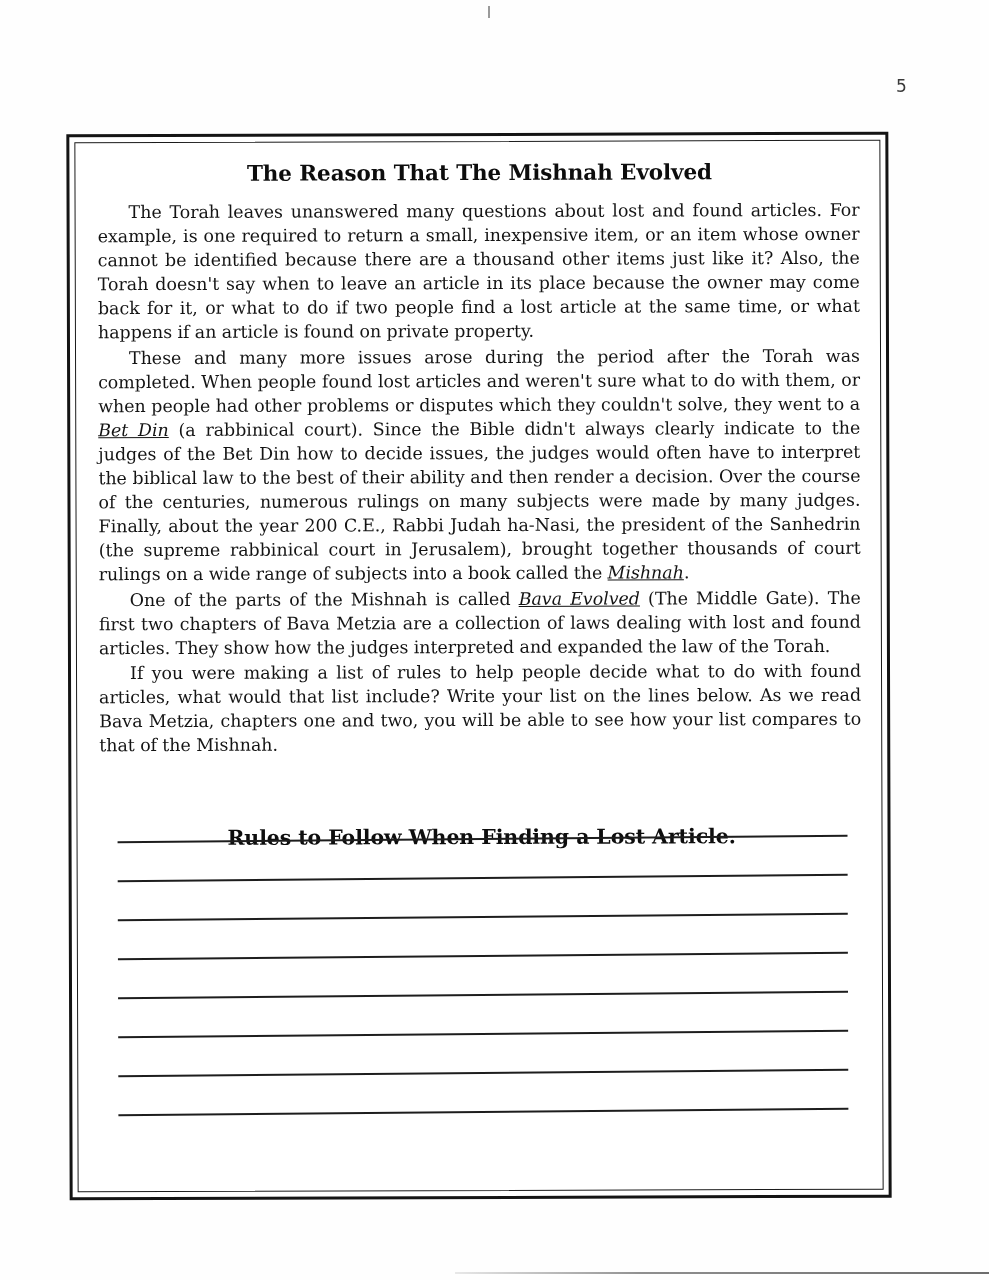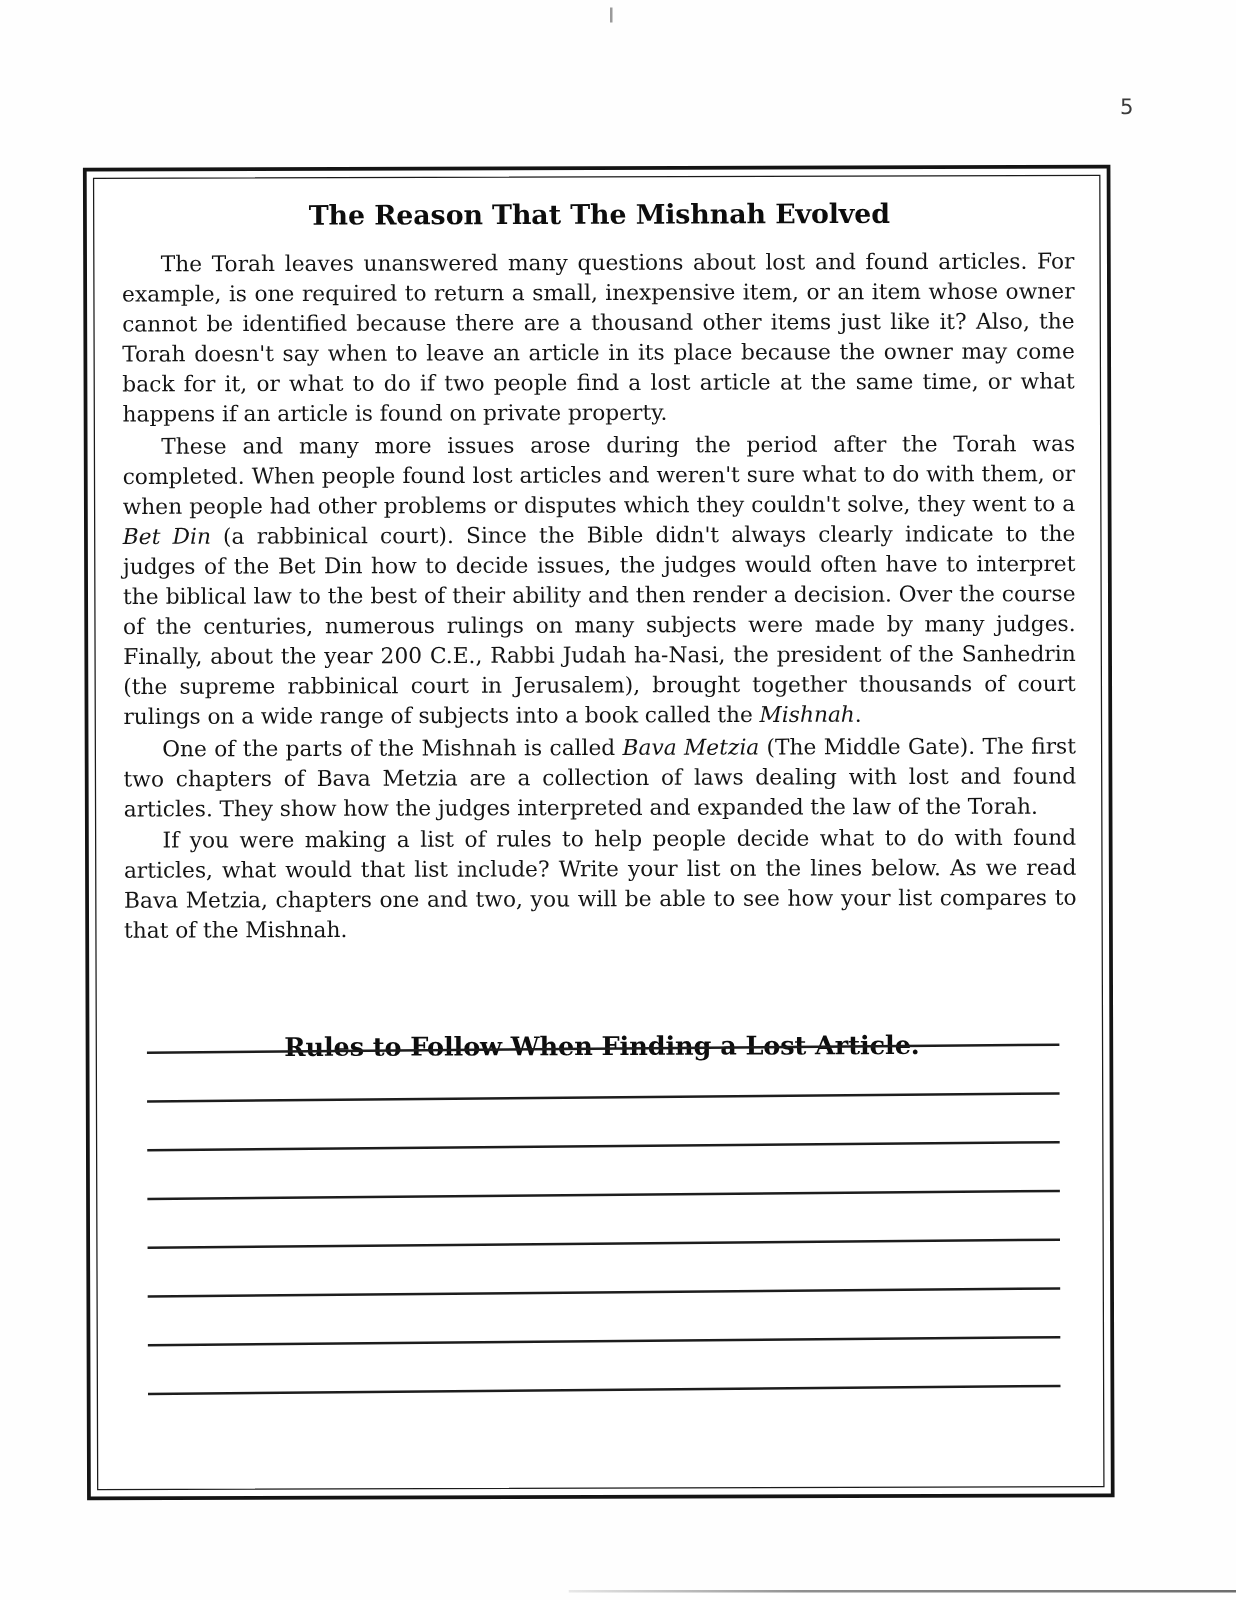--- a/index.html
+++ b/index.html
@@ -99,20 +99,21 @@
     font-size: 17.4px;
     line-height: 24.1px;
     text-indent: 31px;
     margin: 0 0 1px 0;
     color: #141414;
     word-spacing: -0.2px;
   }
 
   .para em {
     font-style: italic;
+    text-decoration: underline;
   }
 
   .section-title {
     text-align: center;
     font-family: "DejaVu Serif", "Liberation Serif", serif;
     font-weight: bold;
     font-size: 20.5px;
     color: #0d0d0d;
     margin: 69px 0 0 0;
     letter-spacing: -0.1px;
@@ -149,21 +150,21 @@
     <div class="content">
 
       <h1 class="doc-title">The Reason That The Mishnah Evolved</h1>
 
       <div class="body-text">
 
         <p class="para"><span>The Torah leaves unanswered many questions about lost and found articles. For example, is one required to return a small, inexpensive item, or an item whose owner cannot be identified because there are a thousand other items just like it? Also, the Torah doesn't say when to leave an article in its place because the owner may come back for it, or what to do if two people find a lost article at the same time, or what happens if an article is found on private property.</span></p>
 
         <p class="para"><span>These and many more issues arose during the period after the Torah was completed. When people found lost articles and weren't sure what to do with them, or when people had other problems or disputes which they couldn't solve, they went to a </span><em>Bet Din</em><span> (a rabbinical court). Since the Bible didn't always clearly indicate to the judges of the Bet Din how to decide issues, the judges would often have to interpret the biblical law to the best of their ability and then render a decision. Over the course of the centuries, numerous rulings on many subjects were made by many judges. Finally, about the year 200 C.E., Rabbi Judah ha-Nasi, the president of the Sanhedrin (the supreme rabbinical court in Jerusalem), brought together thousands of court rulings on a wide range of subjects into a book called the </span><em>Mishnah</em><span>.</span></p>
 
-        <p class="para"><span>One of the parts of the Mishnah is called </span><em>Bava Metzia</em><span> (The Middle Gate). The first two chapters of Bava Metzia are a collection of laws dealing with lost and found articles. They show how the judges interpreted and expanded the law of the Torah.</span></p>
+        <p class="para"><span>One of the parts of the Mishnah is called </span><em>Bava Evolved</em><span> (The Middle Gate). The first two chapters of Bava Metzia are a collection of laws dealing with lost and found articles. They show how the judges interpreted and expanded the law of the Torah.</span></p>
 
         <p class="para"><span>If you were making a list of rules to help people decide what to do with found articles, what would that list include? Write your list on the lines below. As we read Bava Metzia, chapters one and two, you will be able to see how your list compares to that of the Mishnah.</span></p>
 
       </div>
 
       <h2 class="section-title">Rules to Follow When Finding a Lost Article.</h2>
 
       <div class="rules-area">
           <div class="rule-line"></div>
           <div class="rule-line"></div>

